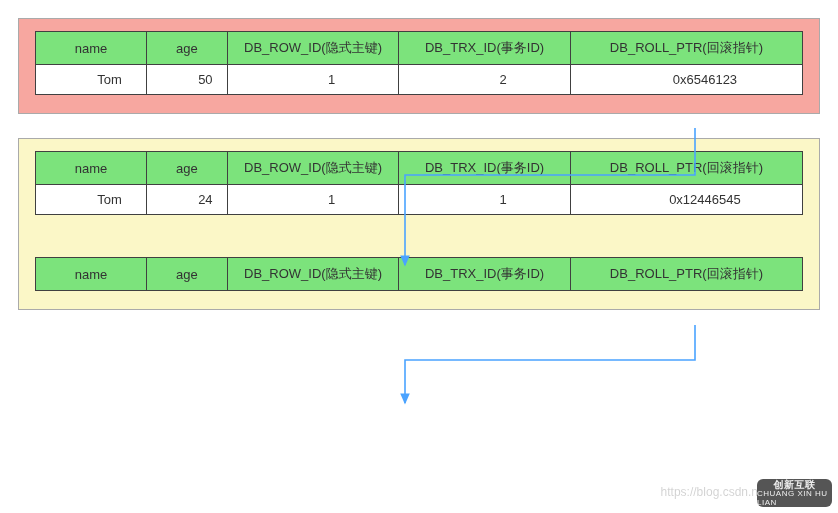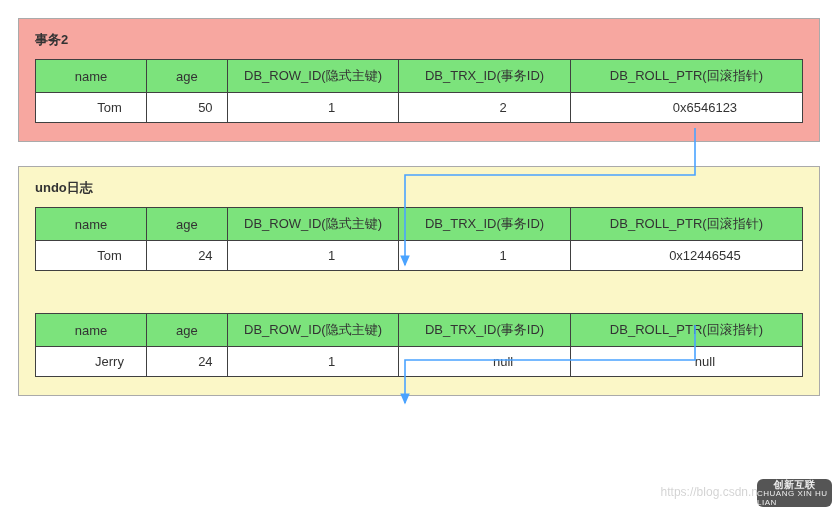--- a/index.html
+++ b/index.html
@@ -74,21 +74,20 @@
     letter-spacing: 0.5px;
     flex-direction: column;
     line-height: 1.1;
   }
   .watermark-badge b { font-size: 10px; }
 </style>
 </head>
 <body>
 
 <div class="panel panel-pink">
-  <div class="panel-title">事务2</div>
   <table class="db">
     <colgroup>
       <col class="col-name">
         <col class="col-age">
         <col class="col-rowid">
         <col class="col-trxid">
         <col class="col-roll">
     </colgroup>
     <tbody>
         <tr>
@@ -103,21 +102,20 @@
       <td>50</td>
       <td>1</td>
       <td>2</td>
       <td>0x6546123</td>
     </tr>
   </tbody>
     </table>
 </div>
 
 <div class="panel panel-yellow">
-  <div class="panel-title">undo日志</div>
 
   <table class="db">
     <colgroup>
       <col class="col-name">
         <col class="col-age">
         <col class="col-rowid">
         <col class="col-trxid">
         <col class="col-roll">
     </colgroup>
     <tbody>
@@ -149,27 +147,20 @@
         <col class="col-roll">
     </colgroup>
     <tbody>
         <tr>
       <th>name</th>
       <th>age</th>
       <th>DB_ROW_ID(隐式主键)</th>
       <th>DB_TRX_ID(事务ID)</th>
       <th>DB_ROLL_PTR(回滚指针)</th>
     </tr>
-    <tr>
-      <td>Jerry</td>
-      <td>24</td>
-      <td>1</td>
-      <td>null</td>
-      <td>null</td>
-    </tr>
   </tbody>
     </table>
 </div>
 
 <svg class="arrows">
   <defs>
     <marker id="arrowhead" markerWidth="8" markerHeight="8" refX="6" refY="3" orient="auto">
       <path d="M0,0 L7,3 L0,6 Z" fill="#4aa3ff"></path>
     </marker>
   </defs>

